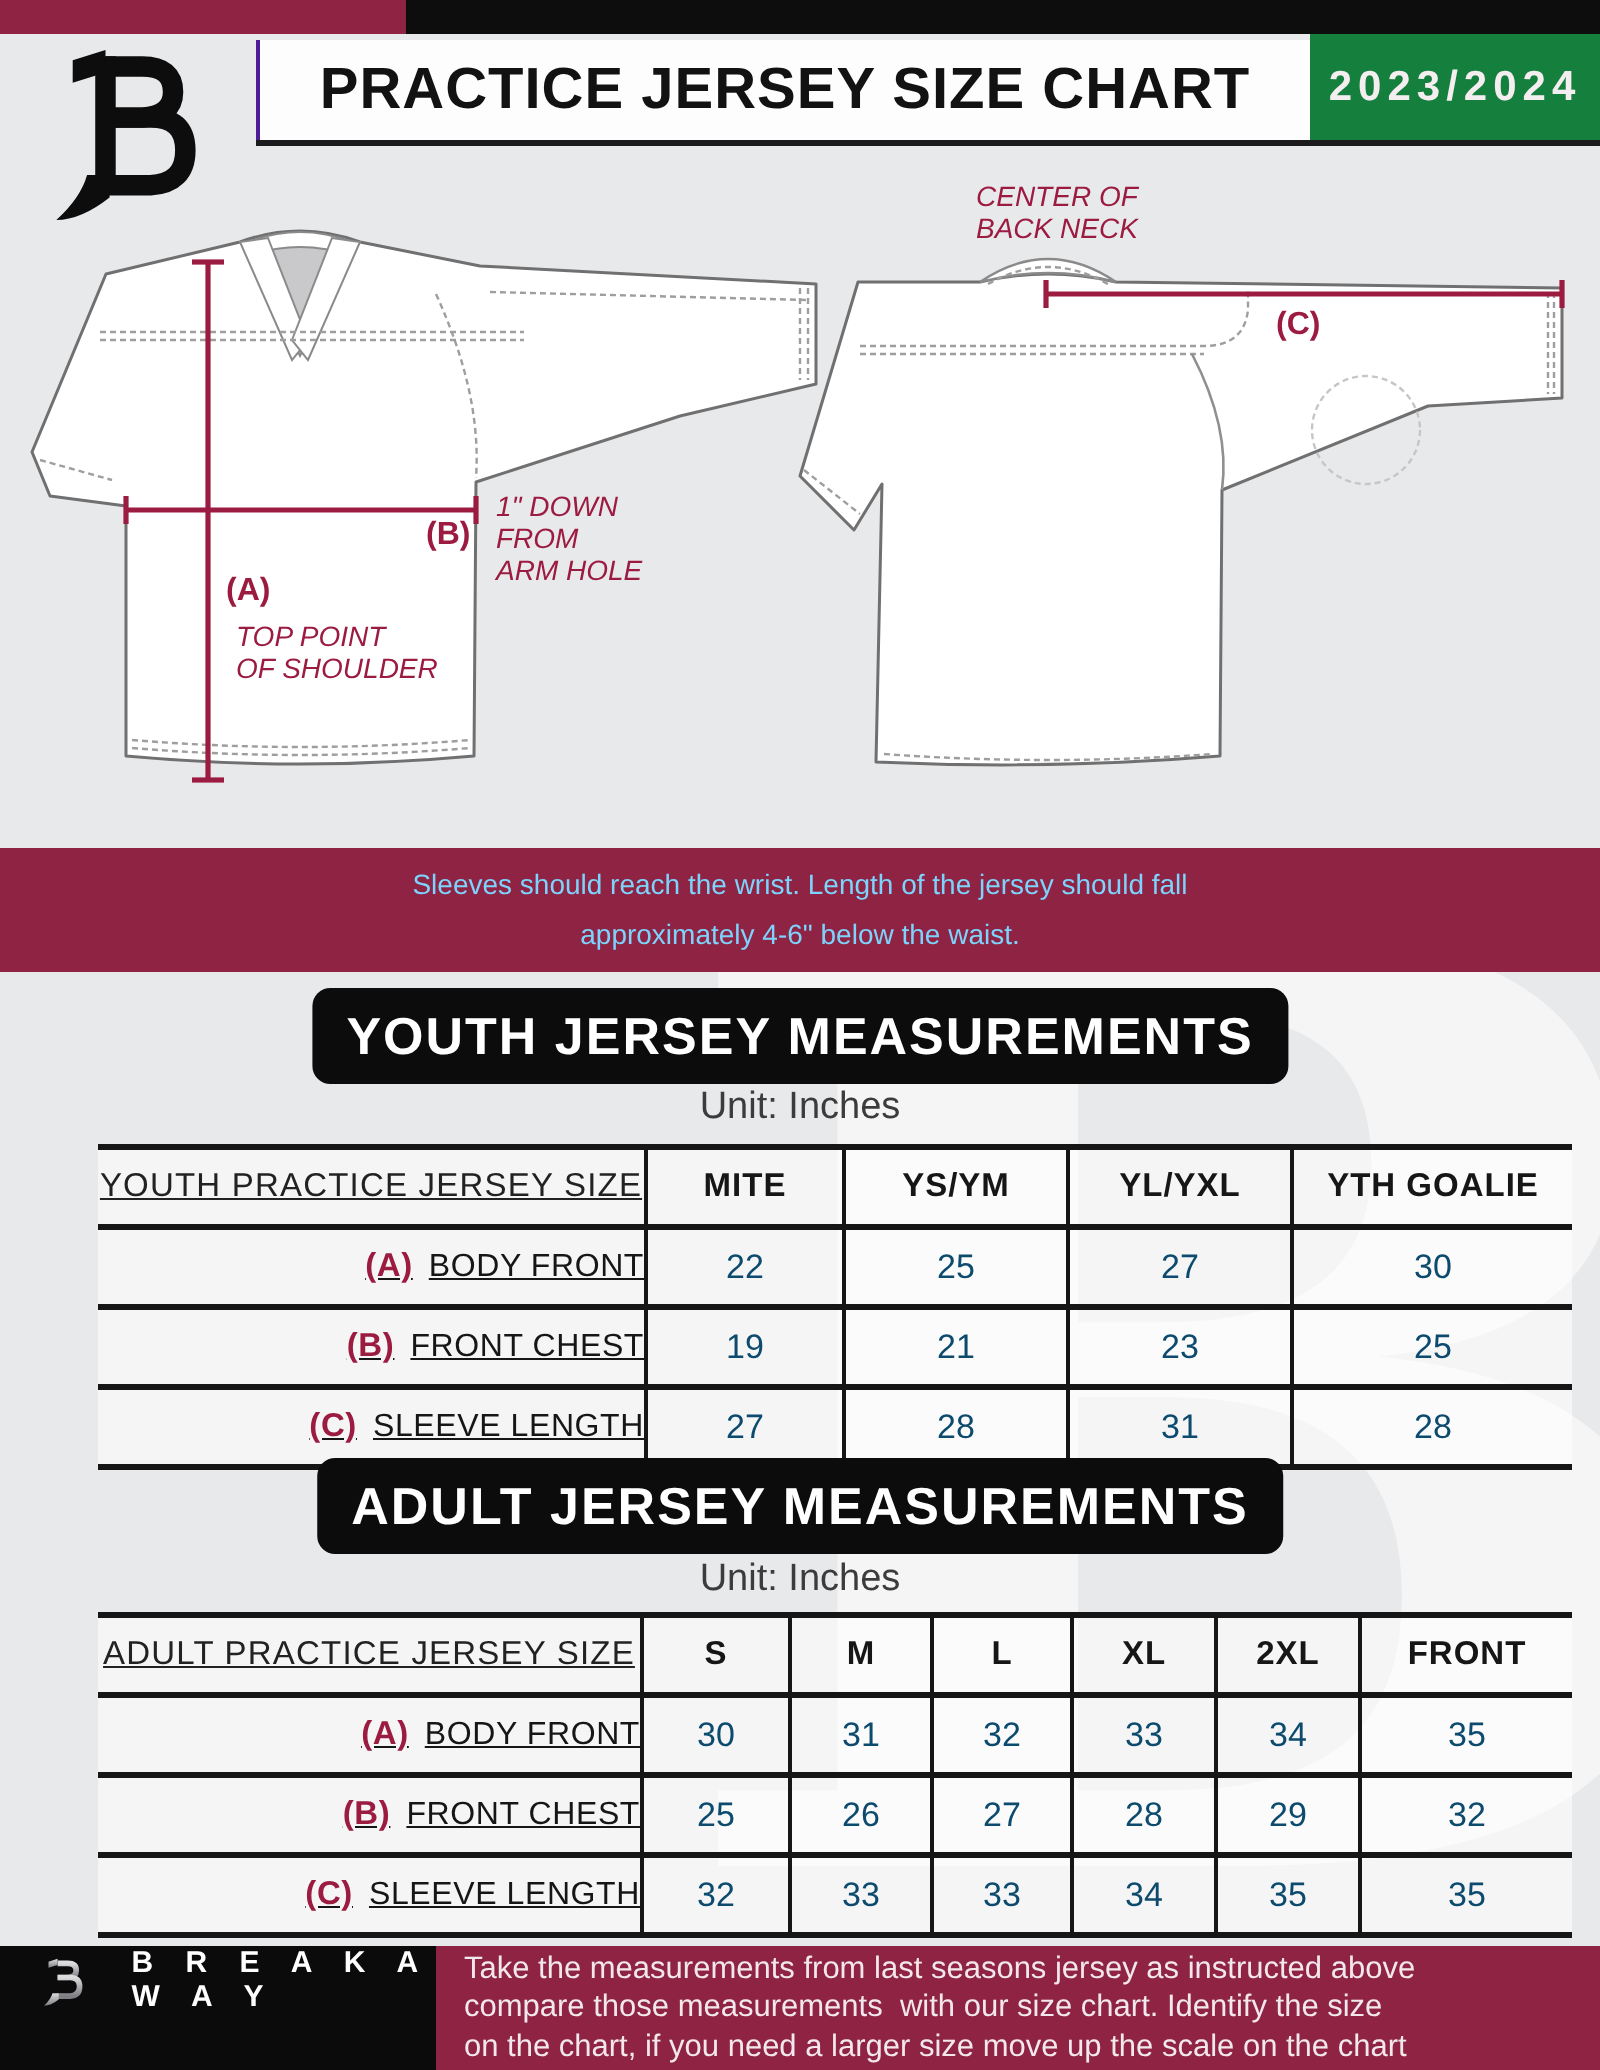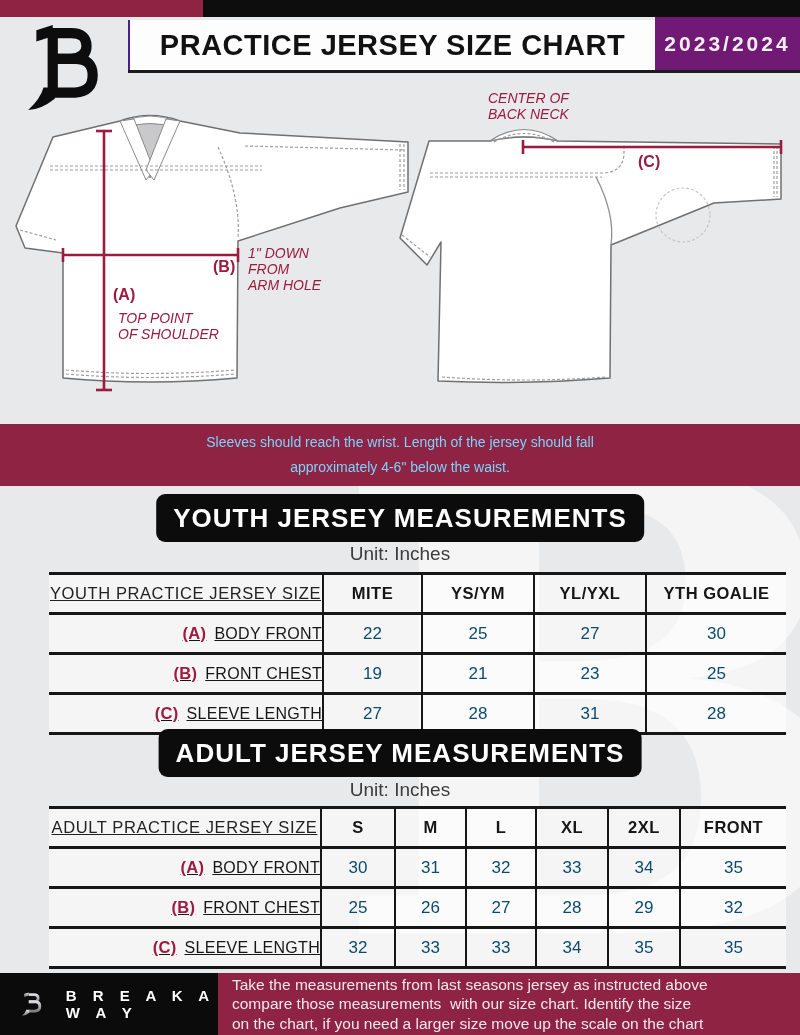--- a/index.html
+++ b/index.html
@@ -7,21 +7,21 @@
         font-family:"Liberation Sans",sans-serif;}
   
   .strip-left{position:absolute;left:0;top:0;width:203px;height:17px;background:#8E2343;}
   .strip-right{position:absolute;left:203px;top:0;width:597px;height:17px;background:#0D0D0D;}
   
   .header-band{position:absolute;left:128px;top:17px;width:672px;height:53px;display:flex;
                border-bottom:3px solid #1b1b1d;box-sizing:content-box;z-index:3;}
   .title-bar{width:527px;height:50px;margin-top:3px;background:#fdfdfd;border-left:2px solid #4c1d95;
              display:flex;align-items:center;justify-content:center;box-sizing:border-box;}
   .title-bar .t{font-size:29px;font-weight:bold;color:#121212;letter-spacing:.5px;white-space:nowrap;}
-  .season-block{flex:1;background:#701a75;display:flex;align-items:center;justify-content:center;}
+  .season-block{flex:1;background:#15803d;display:flex;align-items:center;justify-content:center;}
   .season-block .t{font-size:21px;font-weight:bold;color:#f5eef1;letter-spacing:3px;}
   .logo-hd{position:absolute;left:26px;top:24px;z-index:3;}
   
   .watermark{position:absolute;right:-70px;top:420px;font-family:"DejaVu Serif",serif;font-weight:bold;
              font-size:640px;line-height:.9;color:rgba(255,255,255,.55);z-index:0;user-select:none;}
   
   .svg-front{position:absolute;left:0;top:90px;z-index:1;}
   .svg-back{position:absolute;left:390px;top:85px;z-index:1;}
   
   .banner{position:absolute;left:0;top:424px;width:800px;height:62px;background:#8E2343;z-index:2;
@@ -46,21 +46,21 @@
       height:37px;padding:0;font-family:"Liberation Sans",sans-serif;}
   .sizetable tr > :first-child{border-left:none;}
   .sizetable thead th{border-top:3px solid #161616;}
   .sizetable thead th{font-size:16.5px;font-weight:bold;color:#161616;text-align:center;letter-spacing:.5px;}
   .sizetable thead th.sizecol-label{font-weight:normal;color:#222;letter-spacing:.6px;text-decoration:underline;}
   .sizetable td.lbl{text-align:right;padding-left:26px;font-size:16px;color:#161616;letter-spacing:.3px;text-decoration:underline;}
   .sizetable td.lbl .key{color:#9C1B40;font-weight:bold;margin-right:8px;font-size:16.5px;}
   .sizetable td.val{text-align:center;font-size:17px;color:#0c4a6e;}
   
   .footer{position:absolute;left:0;top:973px;width:800px;height:62px;display:flex;z-index:2;}
-  .footer-left{width:218px;background:#0b0b0b;display:flex;align-items:center;gap:24px;
+  .footer-left{width:218px;background:#0b0b0b;display:flex;align-items:flex-start;gap:24px;
                padding-left:22px;box-sizing:border-box;}
   .footer-brand{color:#ffffff;font-weight:bold;font-size:15px;letter-spacing:6px;}
   .footer-right{flex:1;background:#8E2343;display:flex;flex-direction:column;justify-content:center;
                 padding-left:14px;}
   .footer-right .l{color:#f2e7ec;font-size:15.5px;line-height:19.5px;white-space:pre-wrap;}
 </style>
 </head>
 <body>
 
 <div class="page">

